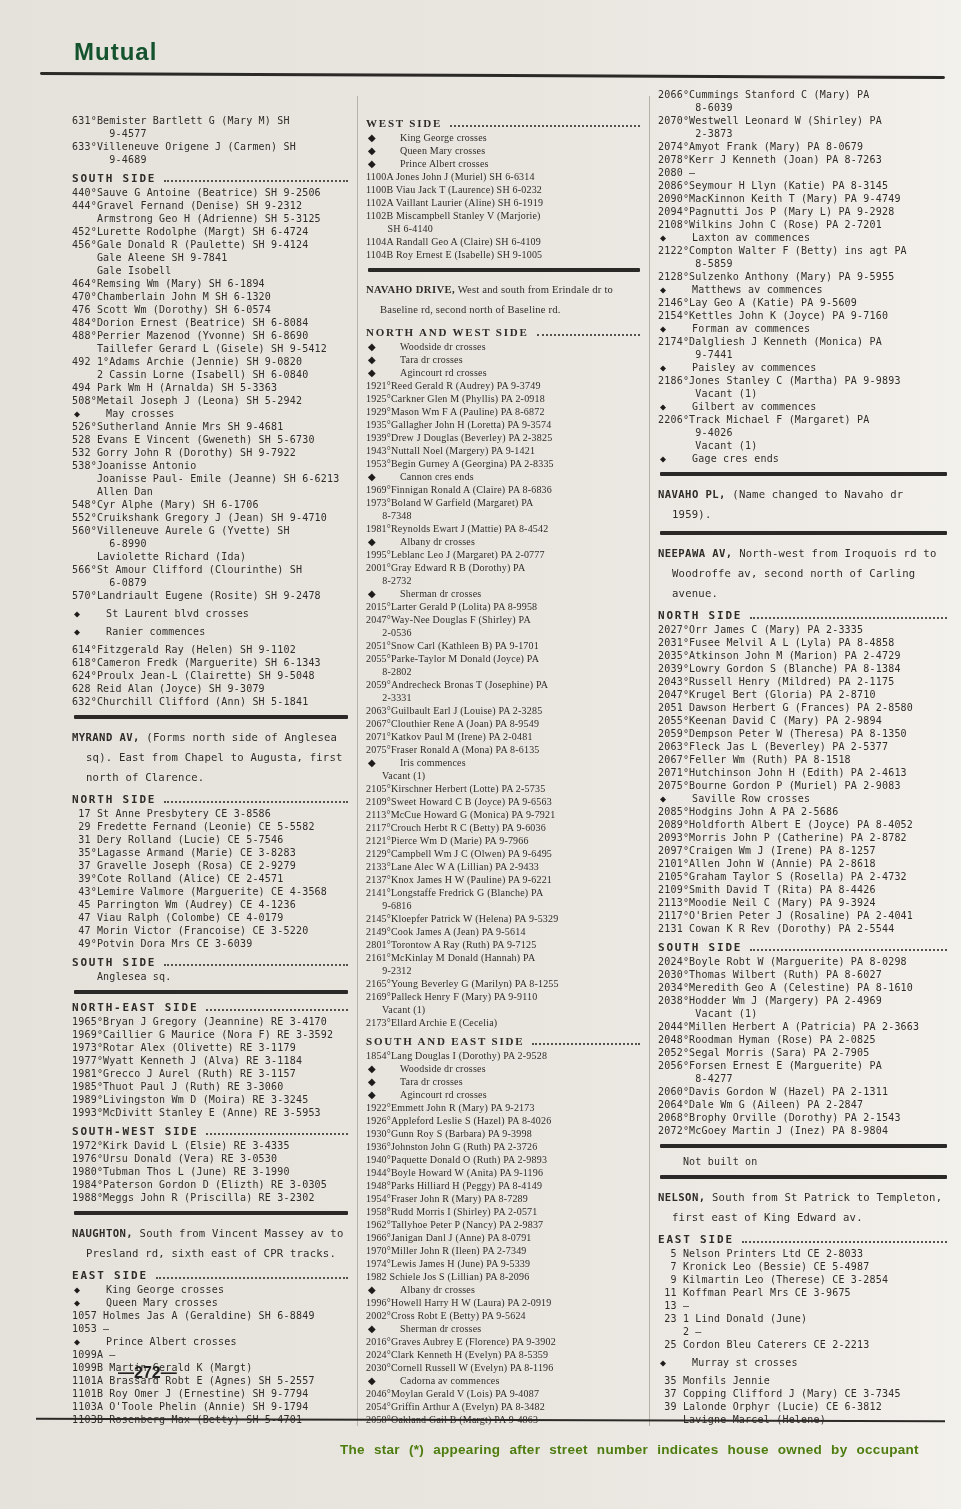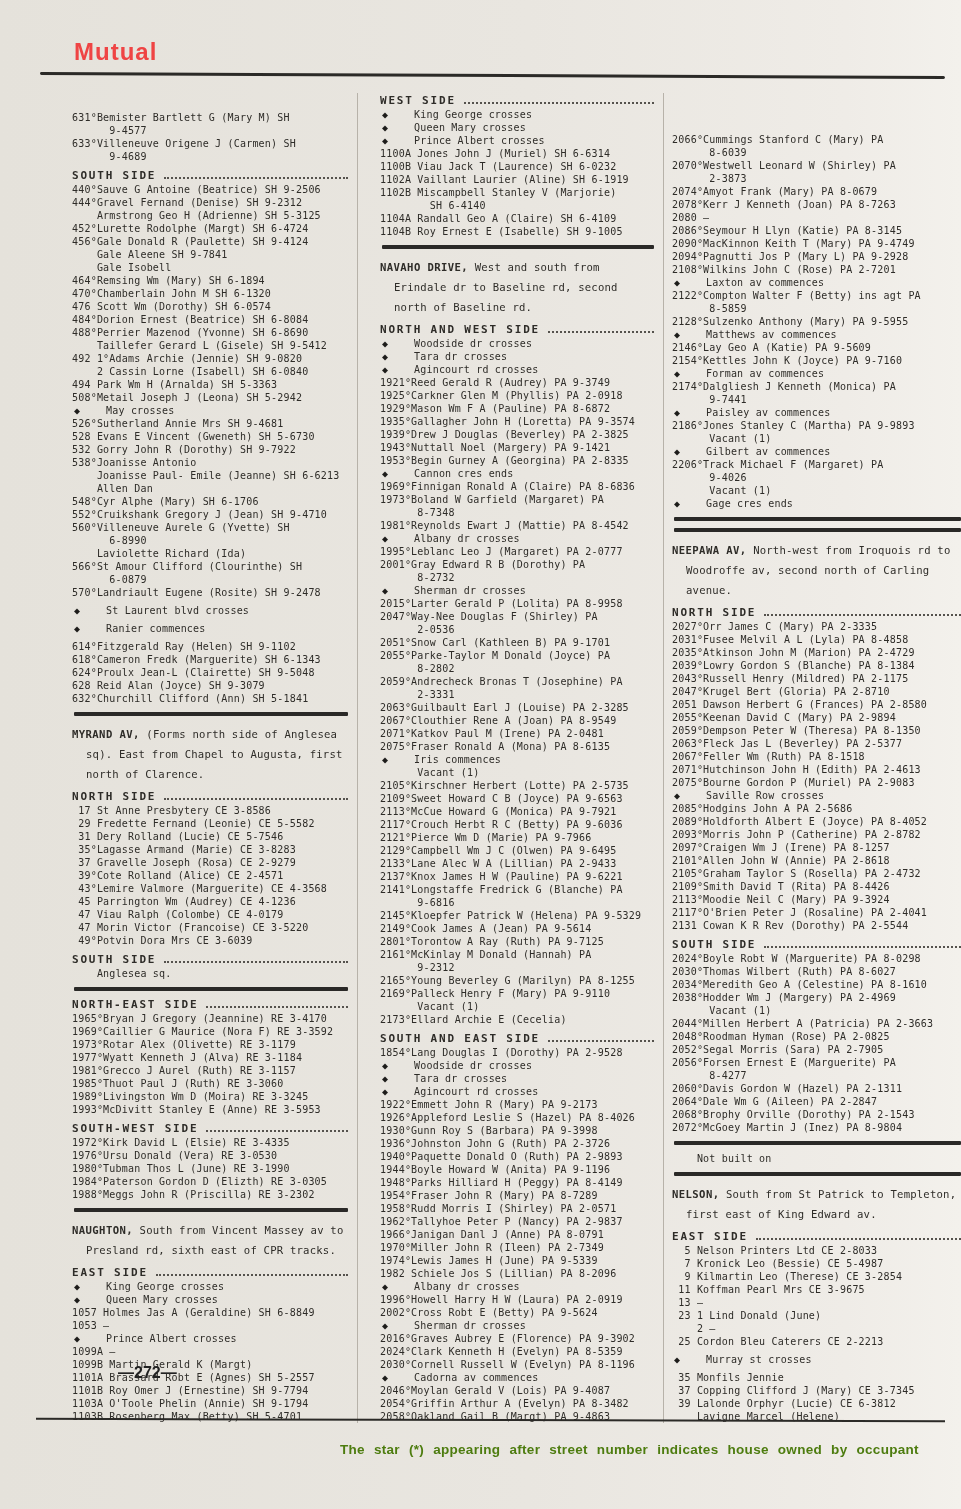--- a/index.html
+++ b/index.html
@@ -3,27 +3,27 @@
 <meta charset="utf-8">
 <style>
   html,body{margin:0;padding:0;}
   body{
     width:961px;height:1509px;overflow:hidden;position:relative;
     background:linear-gradient(90deg,#e5e2db 0%,#e9e6e0 55%,#efece7 88%,#f3f1ec 100%);
     font-family:"DejaVu Sans Mono",monospace;color:#2e2c28;
   }
   .hdr{position:absolute;left:74px;top:38px;
     font-family:"Liberation Sans",sans-serif;font-weight:700;font-size:24px;
-    letter-spacing:1px;color:#ef4444;}
+    letter-spacing:1px;color:#14532d;}
   .hdr-rule{position:absolute;left:40px;top:74px;width:905px;height:3px;
     background:#2b2a27;transform:rotate(0.25deg);border-radius:2px;}
   .cols{position:absolute;left:72px;top:88px;display:flex;align-items:flex-end;}
   .col{overflow:hidden;}
   .col0{width:278px;}
-  .col1{width:276px;margin-left:30px;}
+  .col1{width:276px;margin-left:16px;font-family:Liberation Serif, serif;}
   .col2{width:291px;margin-left:16px;}
   .vdiv{width:1px;background:#b7b2a9;margin-left:7px;margin-right:-8px;height:1330px;}
   .ln{white-space:pre;font-size:10px;line-height:13px;letter-spacing:.2px;overflow:hidden;}
   .h{display:flex;align-items:baseline;font-weight:700;font-size:11px;
      letter-spacing:1.8px;margin:6px 0 1px;white-space:pre;}
   .h .leader{flex:1;border-bottom:2px dotted #55524d;margin:0 2px 3px 8px;min-width:10px;}
   .s{white-space:normal;padding-left:14px;text-indent:-14px;margin:8px 0 4px;
      font-size:10.6px;line-height:20px;}
   .s b{font-weight:700;letter-spacing:.4px;}
   .c{display:flex;align-items:baseline;}
@@ -261,20 +261,21 @@
       <div class="ln e">      9-7441</div>
       <div class="ln c"><span class="dia">◆</span><span>Paisley av commences</span></div>
       <div class="ln e">2186°Jones Stanley C (Martha) PA 9-9893</div>
       <div class="ln e">      Vacant (1)</div>
       <div class="ln c"><span class="dia">◆</span><span>Gilbert av commences</span></div>
       <div class="ln e">2206°Track Michael F (Margaret) PA</div>
       <div class="ln e">      9-4026</div>
       <div class="ln e">      Vacant (1)</div>
       <div class="ln c"><span class="dia">◆</span><span>Gage cres ends</span></div>
       <div class="ln r"></div>
+      <div class="ln s"><b>NAVAHO PL,</b> (Name changed to Navaho dr 1959).</div>
       <div class="ln r"></div>
       <div class="ln s"><b>NEEPAWA AV,</b> North-west from Iroquois rd to Woodroffe av, second north of Carling avenue.</div>
       <div class="ln h"><span>NORTH SIDE</span><span class="leader"></span></div>
       <div class="ln e">2027°Orr James C (Mary) PA 2-3335</div>
       <div class="ln e">2031°Fusee Melvil A L (Lyla) PA 8-4858</div>
       <div class="ln e">2035°Atkinson John M (Marion) PA 2-4729</div>
       <div class="ln e">2039°Lowry Gordon S (Blanche) PA 8-1384</div>
       <div class="ln e">2043°Russell Henry (Mildred) PA 2-1175</div>
       <div class="ln e">2047°Krugel Bert (Gloria) PA 2-8710</div>
       <div class="ln e">2051 Dawson Herbert G (Frances) PA 2-8580</div>

